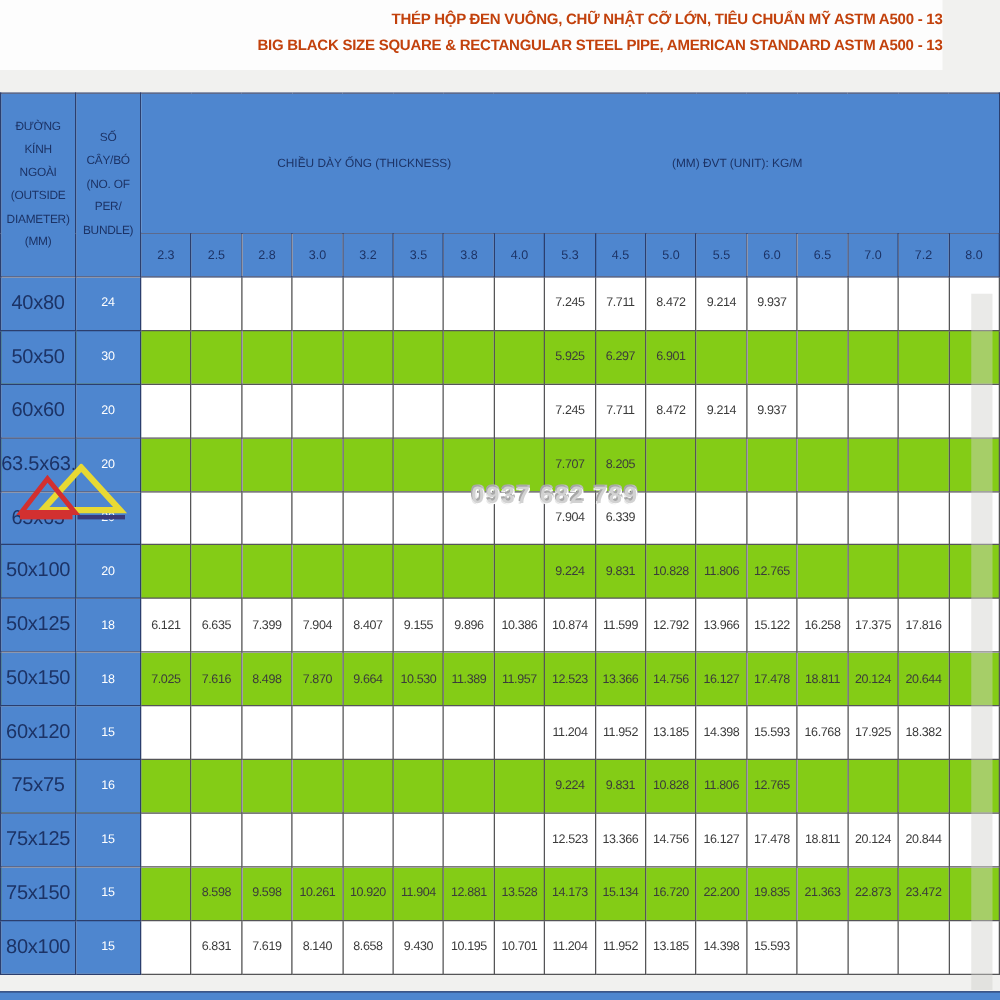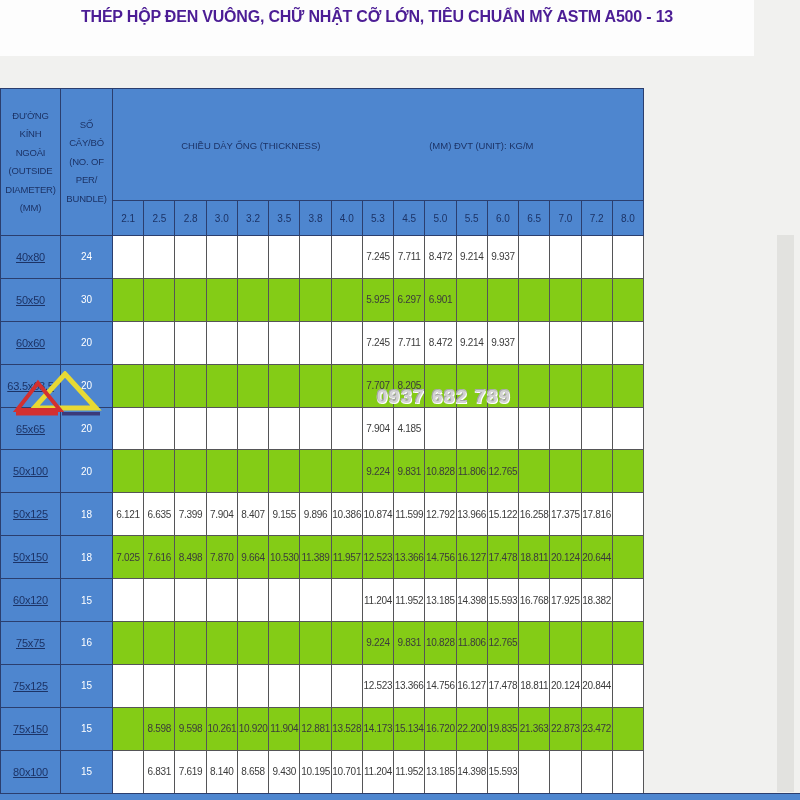--- a/index.html
+++ b/index.html
@@ -7,47 +7,47 @@
     width:800px;height:800px;overflow:hidden;position:relative;
     background:#f1f1ef;
     font-family:"Liberation Sans","DejaVu Sans",sans-serif;
     -webkit-font-smoothing:antialiased;
   }
   .title-area{
     position:absolute;left:0;top:0;width:754px;height:56px;
     background:#fdfdfd;text-align:center;
   }
   .title-line{
-    color:#4c1d95;font-weight:bold;font-size:16px;letter-spacing:-0.2px;
-    margin:0;line-height:1;
+    color:#c2410c;font-weight:bold;font-size:12px;letter-spacing:-0.2px;
+    margin:0;line-height:1;text-align:right;
   }
   .title-line.l1{padding-top:9px;}
   .title-line.l2{padding-top:9px;}
   .spec-table{
-    position:absolute;left:0;top:88px;width:644px;
+    position:absolute;left:0;top:74px;width:800px;
     border-collapse:collapse;table-layout:fixed;
     border:1px solid #2b3e6e;
   }
   .spec-table th,.spec-table td{
     border:1px solid #555557;padding:0;text-align:center;vertical-align:middle;
     overflow:hidden;font-weight:normal;
   }
   .bluecell{background:#4e86cf;border-color:#2b3e6e !important;}
   .hdr-lines{color:#1c3366;font-weight:bold;font-size:9.5px;letter-spacing:-0.2px;}
   .hdr-lines div{line-height:18.5px;}
   .merged-thickness{position:relative;color:#1c3366;font-weight:bold;font-size:9.5px;margin-left:28px;}
   .merged-thickness .lbl{position:absolute;top:50%;transform:translate(-50%,-50%);white-space:nowrap;}
   .merged-thickness .lbl.thick{left:26%;}
   .merged-thickness .lbl.unit{left:69.5%;}
   tr.hdr-row1{height:112px;}
   tr.hdr-row2{height:35px;}
   .thnum{background:#4e86cf;border-color:#2b3e6e !important;color:#1c3366;font-weight:bold;font-size:10px;}
   tr.datarow{height:42.9px;background:#ffffff;}
   tr.datarow.stripe{background:#84cc16;}
-  .sizecell{color:#1c3366;font-weight:bold;font-size:11px;letter-spacing:-0.2px;text-decoration:underline;}
+  .sizecell{color:#1c3366;font-weight:bold;font-size:16px;letter-spacing:-0.2px;}
   .bundlecell{color:#ffffff;font-weight:bold;font-size:10px;margin-left:22px;}
   .valcell{color:#3b3b3b;font-size:10px;letter-spacing:-0.3px;}
   .watermark{
     position:absolute;left:377px;top:386px;z-index:5;
     font-size:19px;font-weight:800;letter-spacing:1.5px;color:#d2d2d2;
     text-shadow:-1px -1px 0 #a7a7a7,1px 1px 0 #ffffff,1px -1px 0 #bcbcbc,-1px 1px 0 #e8e8e8;
     white-space:nowrap;
   }
   .logo{position:absolute;left:8px;top:371px;z-index:6;}
   .right-gray-strip{
@@ -57,20 +57,21 @@
   .bottom-bar{
     position:absolute;left:0;top:793px;width:800px;height:7px;
     background:#4e86cf;border-top:1px solid #2b3e6e;z-index:3;
   }
 </style>
 </head>
 <body>
 
 <div class="title-area">
   <div class="title-line l1">THÉP HỘP ĐEN VUÔNG, CHỮ NHẬT CỠ LỚN, TIÊU CHUẨN MỸ ASTM A500 - 13</div>
+  <div class="title-line l2">BIG BLACK SIZE SQUARE &amp; RECTANGULAR STEEL PIPE, AMERICAN STANDARD ASTM A500 - 13</div>
 </div>
 
 <table class="spec-table">
   <colgroup>
     <col style="width:60px">
       <col style="width:52px">
     <col>
       <col>
       <col>
       <col>
@@ -104,21 +105,21 @@
           <div>(NO. OF</div>
           <div>PER/</div>
           <div>BUNDLE)</div>
         </th>
       <th class="bluecell merged-thickness" colspan="17">
         <span class="lbl thick">CHIỀU DÀY ỐNG (THICKNESS)</span>
         <span class="lbl unit">(MM) ĐVT (UNIT): KG/M</span>
       </th>
     </tr>
     <tr class="hdr-row2">
-        <th class="thnum">2.1</th>
+        <th class="thnum">2.3</th>
         <th class="thnum">2.5</th>
         <th class="thnum">2.8</th>
         <th class="thnum">3.0</th>
         <th class="thnum">3.2</th>
         <th class="thnum">3.5</th>
         <th class="thnum">3.8</th>
         <th class="thnum">4.0</th>
         <th class="thnum">5.3</th>
         <th class="thnum">4.5</th>
         <th class="thnum">5.0</th>
@@ -220,21 +221,21 @@
         <td class="bundlecell bluecell">20</td>
         <td class="valcell"></td>
         <td class="valcell"></td>
         <td class="valcell"></td>
         <td class="valcell"></td>
         <td class="valcell"></td>
         <td class="valcell"></td>
         <td class="valcell"></td>
         <td class="valcell"></td>
         <td class="valcell">7.904</td>
-        <td class="valcell">4.185</td>
+        <td class="valcell">6.339</td>
         <td class="valcell"></td>
         <td class="valcell"></td>
         <td class="valcell"></td>
         <td class="valcell"></td>
         <td class="valcell"></td>
         <td class="valcell"></td>
         <td class="valcell"></td>
       </tr>
       <tr class="datarow stripe">
         <td class="sizecell bluecell">50x100</td>

